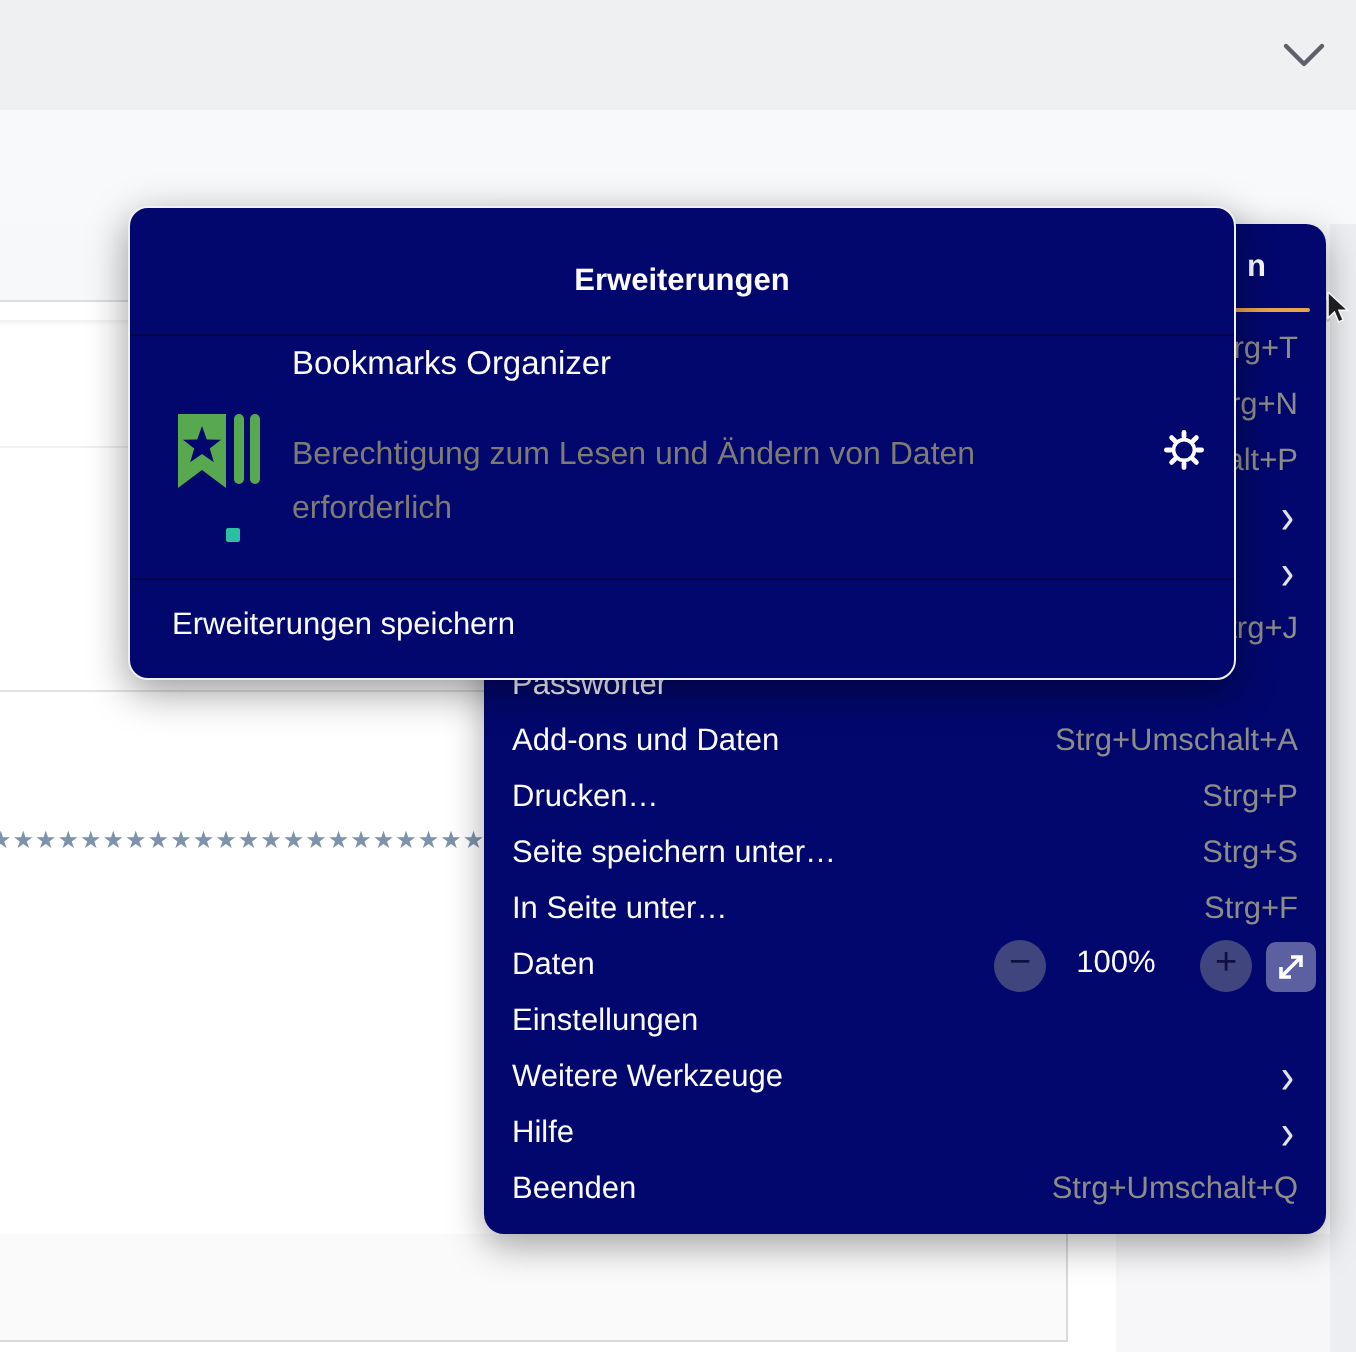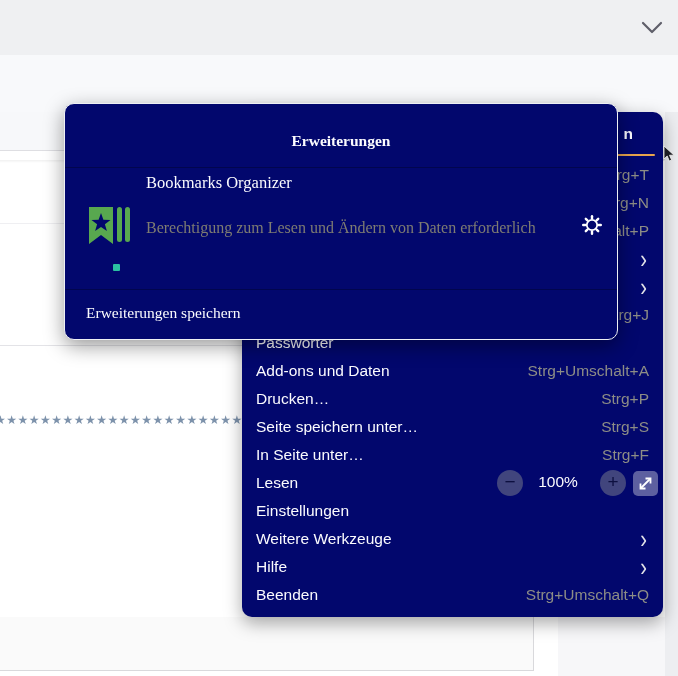--- a/index.html
+++ b/index.html
@@ -72,21 +72,21 @@
   .zoom-btn{position:absolute;top:1px;width:26px;height:26px;border-radius:50%;background:#41457d;
             color:#0d1040;font-size:19px;line-height:24px;text-align:center;}
   .zb-minus{left:255px;} .zb-plus{left:358px;}
   .zoom-level{position:absolute;left:283px;top:4px;width:66px;text-align:center;color:#fbfbfe;}
   .fs-btn{position:absolute;left:391px;top:2px;width:25px;height:25px;border-radius:5px;background:#5d60a0;}
   .fs-btn svg{position:absolute;left:3px;top:3px;}
   
   .ext-panel{
     position:absolute;left:64px;top:103px;width:554px;height:237px;box-sizing:border-box;
     background:#02076d;border:1px solid #eef0f4;border-radius:10px;
-    box-shadow:0 6px 20px rgba(0,0,0,0.4);color:#fbfbfe;font-family:Liberation Serif, serif;
+    box-shadow:0 6px 20px rgba(0,0,0,0.4);color:#fbfbfe;
   }
   .ext-title{position:absolute;left:0;top:28px;width:100%;text-align:center;font-weight:bold;font-size:15.5px;}
   .ext-sep{position:absolute;left:0;width:100%;height:1px;background:rgba(0,0,0,0.28);}
   .sep-top{top:63px;} .sep-bottom{top:185px;}
   .ext-logo{position:absolute;left:21px;top:100px;width:44px;height:44px;}
   .ext-name{position:absolute;left:81px;top:69px;font-size:16.5px;}
   .ext-desc{position:absolute;left:81px;top:110px;width:408px;font-size:16px;line-height:27px;color:#7e7c72;}
   .ext-gear{position:absolute;left:516px;top:110px;width:22px;height:22px;}
   .ext-dot{position:absolute;left:48px;top:160px;width:7px;height:7px;background:#2bc0a2;border-radius:1px;}
   .ext-footer{position:absolute;left:21px;top:200px;font-size:15.5px;}
@@ -234,21 +234,21 @@
       <span class="mi-label">Seite speichern unter…</span>
       <span class="mi-spacer"></span>
       <span class="mi-shortcut">Strg+S</span>
     </div>
     <div class="menu-row">
       <span class="mi-label">In Seite unter…</span>
       <span class="mi-spacer"></span>
       <span class="mi-shortcut">Strg+F</span>
     </div>
     <div class="menu-row">
-      <span class="mi-label">Lesen</span>
+      <span class="mi-label">Daten</span>
       <span class="zoom-controls">
         <span class="zoom-btn zb-minus">−</span>
         <span class="zoom-level">100%</span>
         <span class="zoom-btn zb-plus">+</span>
         <span class="fs-btn">
           <svg width="19" height="19" viewBox="0 0 19 19">
             <line x1="5" y1="14" x2="14" y2="5" stroke="#ffffff" stroke-width="1.8"></line>
             <polyline points="9.5,4.5 14.5,4.5 14.5,9.5" fill="none" stroke="#ffffff" stroke-width="1.8"></polyline>
             <polyline points="4.5,9.5 4.5,14.5 9.5,14.5" fill="none" stroke="#ffffff" stroke-width="1.8"></polyline>
           </svg>

